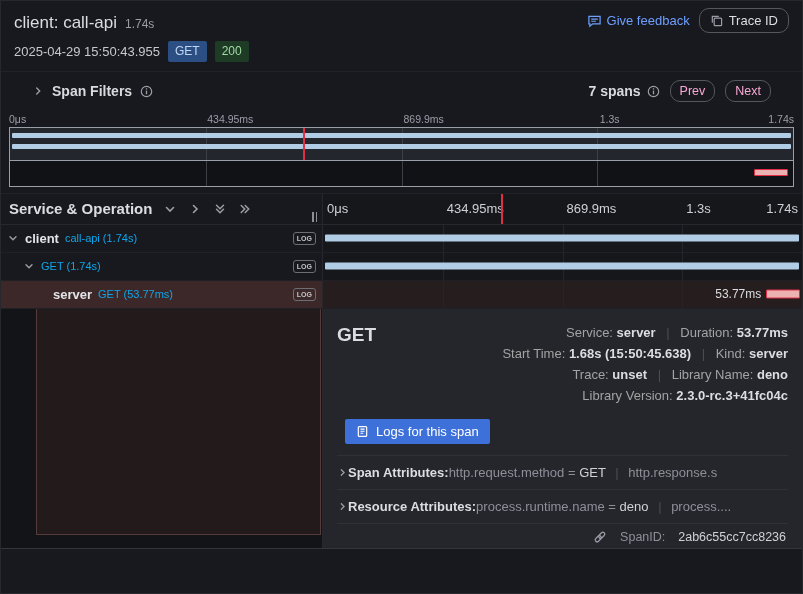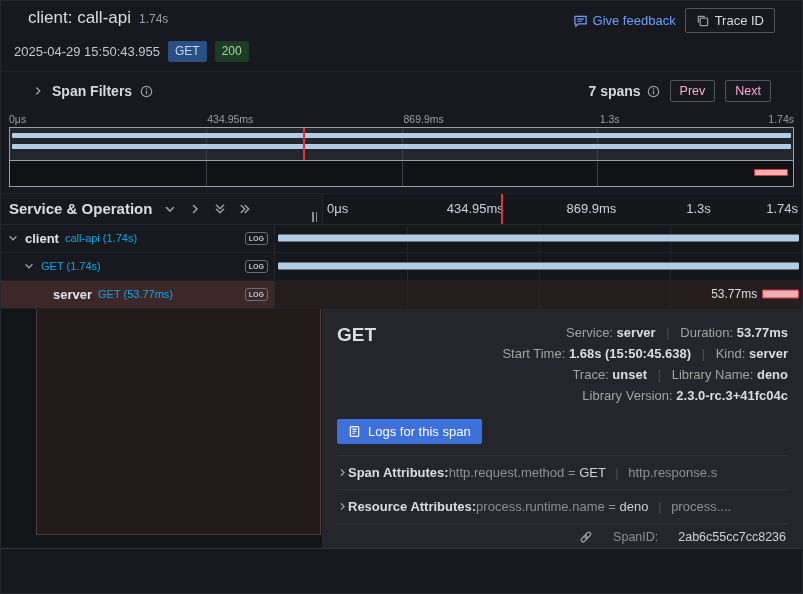--- a/index.html
+++ b/index.html
@@ -2,27 +2,27 @@
 <html><head>
 <meta charset="utf-8">
 <style>
   *{box-sizing:border-box;margin:0;padding:0}
   html,body{background:#0b0c0e}
   body{font-family:"Liberation Sans","DejaVu Sans",sans-serif;color:#ccccdc}
   .app{width:803px;height:594px;background:#17191e;border:1px solid #26282d;position:relative;overflow:hidden}
 
   
   .panel-title{padding:13px 15px 4px;font-size:14px;font-weight:700;color:#d8d9dd}
-  .trace-header{display:flex;align-items:flex-start;justify-content:space-between;padding:7px 27px 2px}
+  .trace-header{display:flex;align-items:flex-end;justify-content:space-between;padding:7px 13px 2px}
   .th-left{display:flex;align-items:baseline;gap:8px}
   .trace-title{font-size:17px;font-weight:500;color:#dcdde1}
   .trace-duration{font-size:12px;color:#9d9da8}
   .th-actions{display:flex;align-items:center;gap:9px}
   .link-btn{display:flex;align-items:center;gap:5px;color:#6e9fff;font-size:13px;cursor:pointer}
-  .btn{display:inline-flex;align-items:center;gap:6px;border:1px solid #55575e;border-radius:2px;padding:4px 10px;font-size:13px;color:#dcdde1;background:transparent;cursor:pointer;font-family:inherit}
+  .btn{display:inline-flex;align-items:center;gap:6px;border:1px solid #55575e;border-radius:10px;padding:4px 10px;font-size:13px;color:#dcdde1;background:transparent;cursor:pointer;font-family:inherit}
   .trace-subheader{display:flex;align-items:center;gap:8px;padding:6px 13px 9px;font-size:13px;color:#c7c8cd}
   .badge{font-size:12px;font-weight:500;padding:2px 7px;border-radius:2px;line-height:1.4}
   .badge.get{background:#2b4f82;color:#c2d7f5}
   .badge.ok{background:#1d3b25;color:#a3d9a5}
 
   
   .filters{display:flex;align-items:center;justify-content:space-between;padding:0 31px;border-top:1px solid #202227;height:40px}
   .f-left{display:flex;align-items:center;gap:8px;color:#9d9da8;cursor:pointer}
   .f-title{font-size:14px;font-weight:600;color:#d8d9dd}
   .f-right{display:flex;align-items:center;gap:10px}
@@ -49,21 +49,21 @@
   .gh-title{font-size:15px;font-weight:700;color:#dcdde1}
   .icon-btn{color:#9d9da8;display:inline-flex;align-items:center;cursor:pointer}
   .gh-handle{position:absolute;right:5px;bottom:2px;display:flex;gap:2px}
   .gh-handle i{width:1.5px;height:10px;background:#8a8e95;display:block}
   .gh-right{flex:1;position:relative;font-size:13px;color:#cfd0d5;background:#15171b}
   .gh-right .tick{position:absolute;top:7px;padding-left:4px;white-space:nowrap}
   .gh-right .t0{left:0}.gh-right .t1{left:25%}.gh-right .t2{left:50%}.gh-right .t3{left:75%}.gh-right .t4{right:4px;padding-left:0}
 
   
   .row{display:flex;height:28px;border-bottom:1px solid #1f2126;cursor:pointer}
-  .row-name{width:274px;display:flex;align-items:center;gap:6px;padding:0 6px;border-right:1px solid #26282d}
+  .row-name{width:322px;display:flex;align-items:center;gap:6px;padding:0 6px;border-right:1px solid #26282d}
   .row-name.indent1{padding-left:22px}
   .row-name.indent2{padding-left:52px}
   .svc{font-size:13px;font-weight:700;color:#e3e4e8;white-space:nowrap}
   .op{font-size:11px;color:#0ea5e9;white-space:nowrap}
   .log-badge{margin-left:auto;border:1px solid #6a6e75;border-radius:3px;font-size:7px;font-weight:700;color:#c3c4c9;padding:2px 3px;line-height:1;cursor:pointer}
   .row-timeline{flex:1;position:relative;background:#15171b}
   .bar{position:absolute;top:50%;transform:translateY(-50%);height:7px;border-radius:1px;background:#b1cce5}
   .bar.red{height:9px;background:#ecb2b2;border:1px solid #e02f44}
   .dur-label{position:absolute;right:8.5%;top:50%;transform:translateY(-50%);font-size:12px;color:#dcdde1}
   .row.selected .row-name{background:#3d2829}
@@ -73,28 +73,28 @@
   .bottom{display:flex;height:240px;border-bottom:1px solid #33363c}
   .bottom-left{width:322px;position:relative;background:#121418;border-right:1px solid #26282d}
   .expand-box{position:absolute;left:35px;top:0;right:1px;bottom:13px;background:#221a1b;border:1px solid #563b3c;border-top:none}
   .details{flex:1;background:#24262c;display:flex;flex-direction:column;padding:13px 14px 0;min-width:0}
   .d-header{display:flex;justify-content:space-between;align-items:flex-start}
   .d-title{font-size:19px;font-weight:600;color:#dcdde1;padding-top:2px}
   .d-meta{text-align:right;font-size:13px;line-height:21px;white-space:nowrap}
   .mlabel{color:#a3a3a3}
   .mvalue{color:#dcdde1;font-weight:700}
   .msep{color:#4a4d53;margin:0 7px}
-  .logs-btn{margin:13px 0 11px;align-self:flex-start;background:#3d71d9;color:#fff;font-size:13px;border:none;border-radius:2px;padding:5px 11px;display:inline-flex;gap:7px;align-items:center;cursor:pointer;font-family:inherit}
+  .logs-btn{margin:13px 8px 11px;align-self:flex-start;background:#3d71d9;color:#fff;font-size:13px;border:none;border-radius:2px;padding:5px 11px;display:inline-flex;gap:7px;align-items:center;cursor:pointer;font-family:inherit}
   .attr-row{border-top:1px solid #2e3136;padding:9px 0;display:flex;align-items:center;font-size:13px;cursor:pointer;min-width:0}
   .attr-label{font-weight:700;color:#dcdde1;white-space:nowrap}
   .attr-preview{flex:1;position:relative;overflow:hidden;white-space:nowrap;color:#8e8f98;min-width:0}
   .attr-preview .val{color:#d0d1d6}
   .attr-preview .psep{color:#4a4d53;margin:0 6px}
   .attr-preview::after{content:"";position:absolute;right:0;top:0;bottom:0;width:55px;background:linear-gradient(to right,rgba(36,38,44,0),#24262c)}
-  .d-footer{margin-top:auto;border-top:1px solid #2e3136;padding:6px 2px 7px;display:flex;justify-content:flex-end;align-items:center;gap:20px;font-size:12.5px}
+  .d-footer{margin-top:auto;border-top:1px solid #2e3136;padding:6px 2px 7px;display:flex;justify-content:flex-end;align-items:center;gap:13px;font-size:12.5px}
   .sid-label{color:#8e8f98}
   .sid-value{color:#d0d1d6}
   svg{display:block}
 </style>
 </head>
 <body>
 
 <div class="app">
 
 

